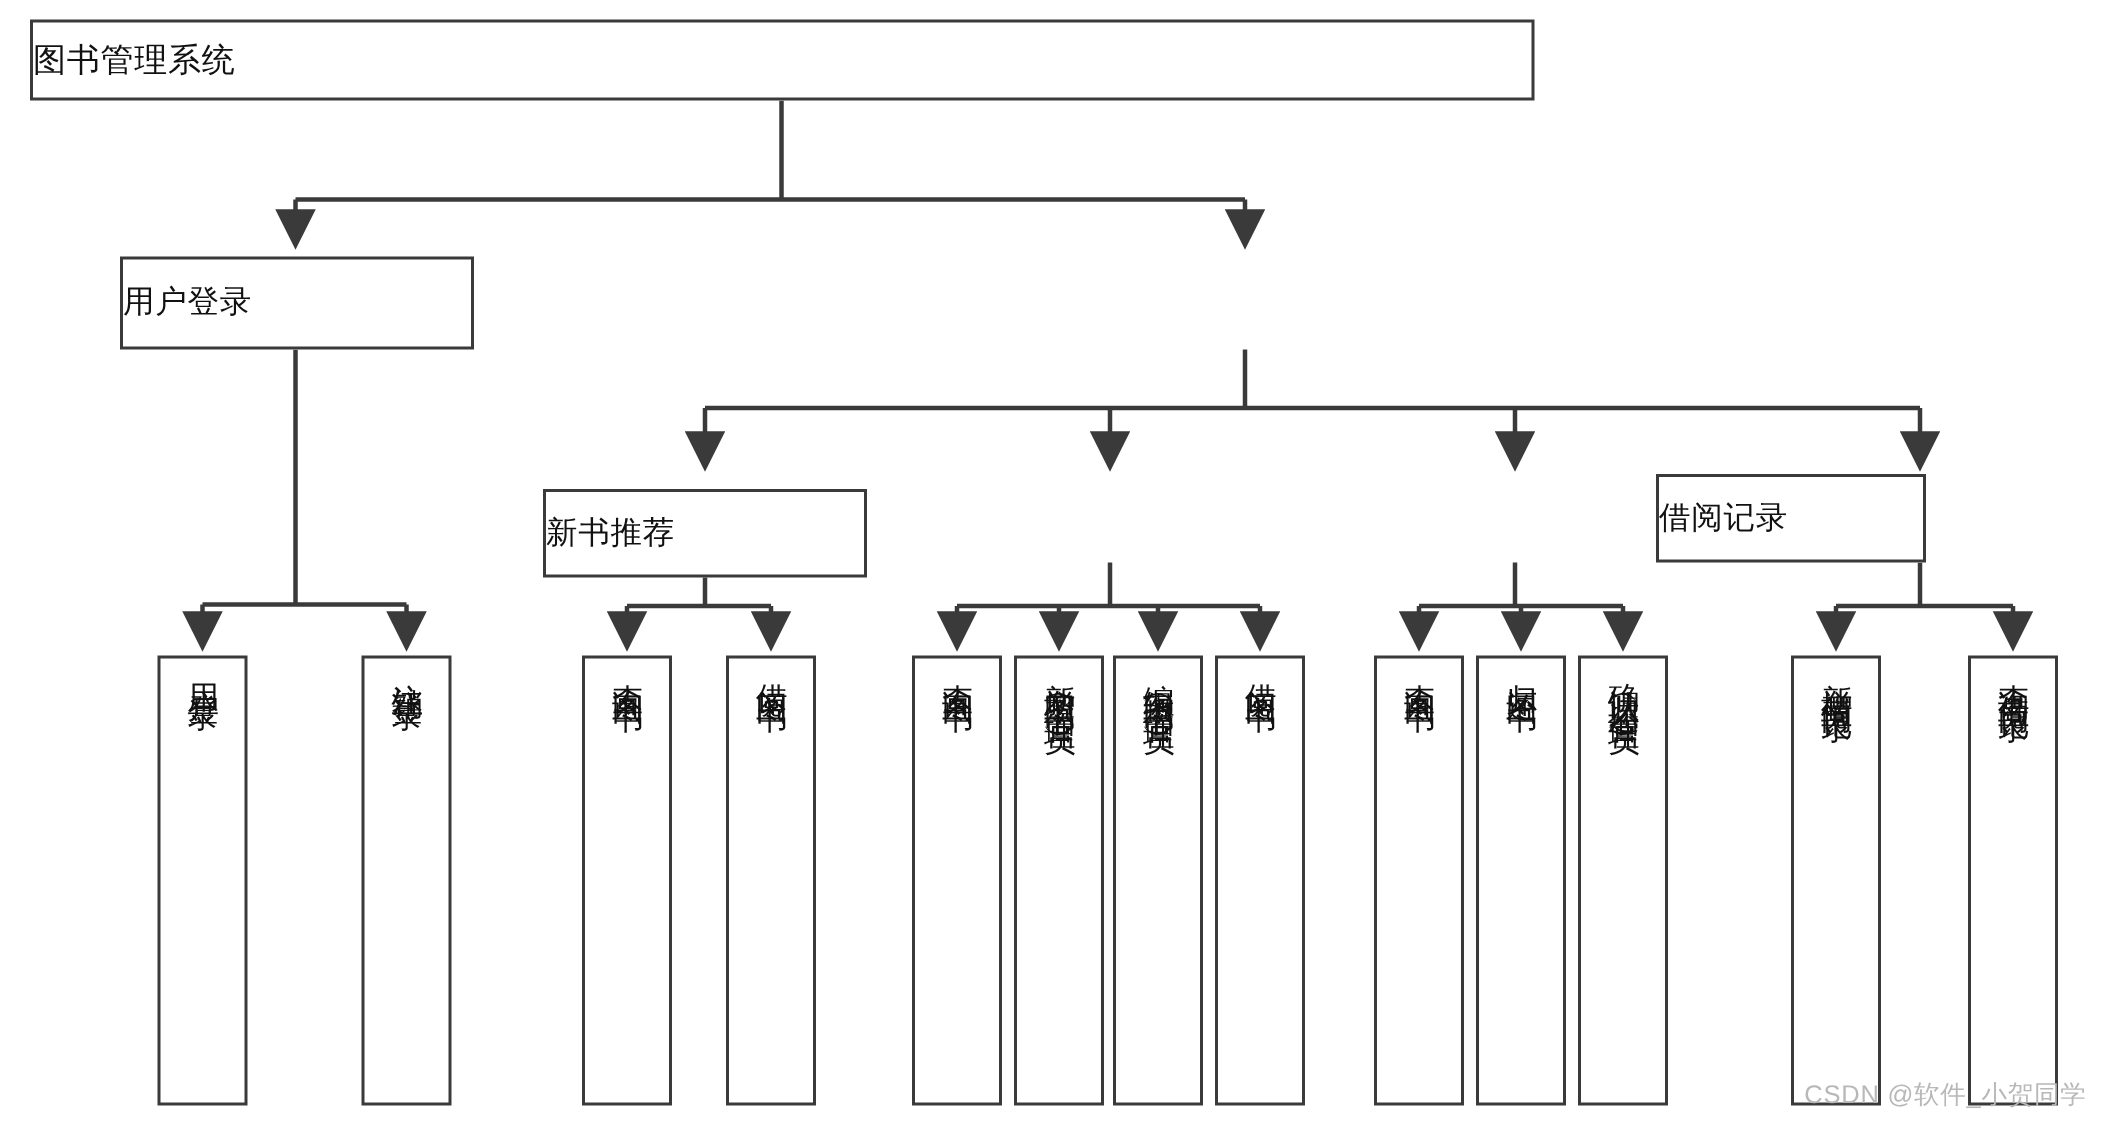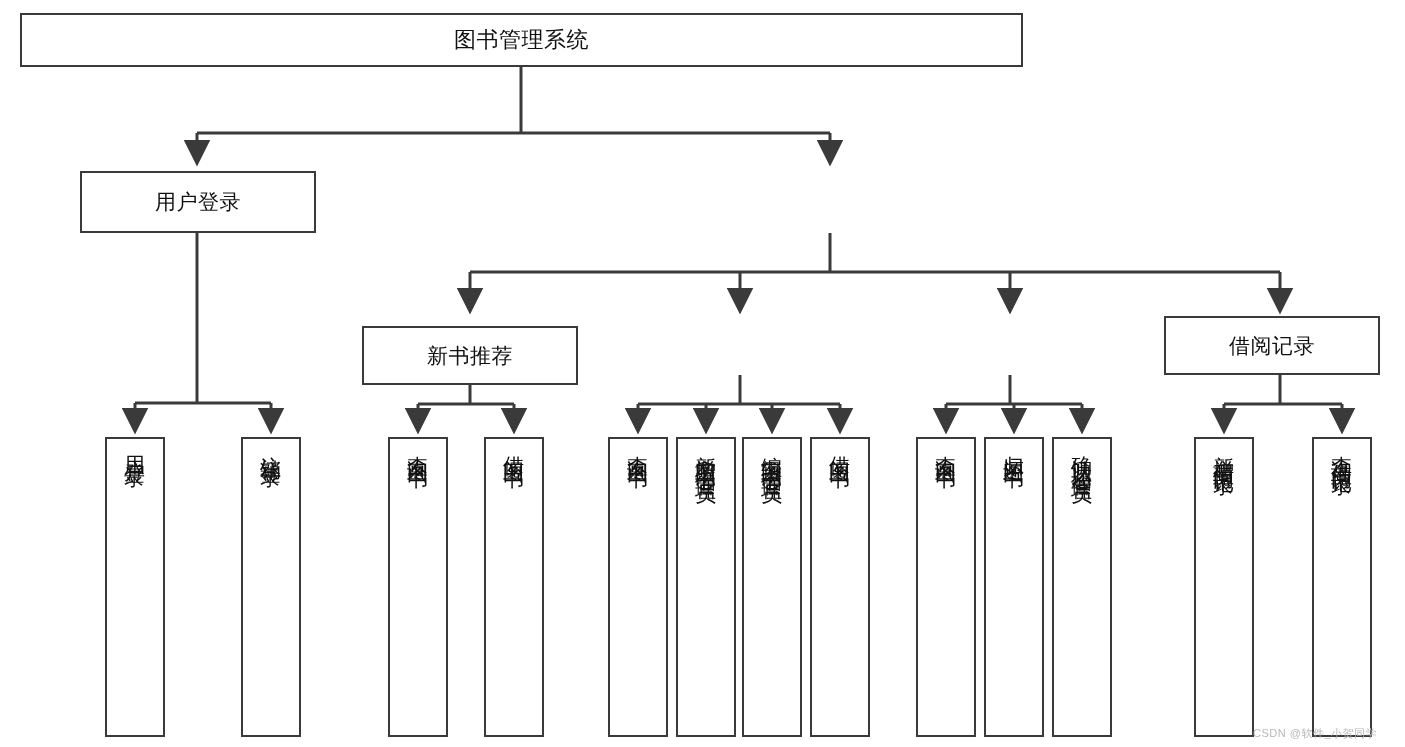--- a/index.html
+++ b/index.html
@@ -26,21 +26,21 @@
     width: 1405px;
     height: 747px;
   }
   .node {
     position: absolute;
     box-sizing: border-box;
     background: #ffffff;
     border: 2px solid #3a3a3a;
     display: flex;
     align-items: center;
-    justify-content: center;
+    justify-content: flex-start;
     color: #111111;
     z-index: 2;
   }
   .node-label {
     display: block;
     text-align: center;
     letter-spacing: 0.5px;
     white-space: nowrap;
   }
   
@@ -62,23 +62,23 @@
     writing-mode: vertical-rl;
     text-orientation: upright;
     font-size: 21px;
     line-height: 1.0;
     letter-spacing: 4px;
     white-space: nowrap;
     max-height: 100%;
   }
   .watermark {
     position: absolute;
-    right: 28px;
+    right: 14px;
     bottom: 6px;
-    font-size: 11px;
+    font-size: 17px;
     color: #b8b8b8;
     z-index: 5;
     white-space: nowrap;
     letter-spacing: 0.5px;
   }
 </style>
 </head>
 <body>
 
 <div id="canvas">
@@ -142,21 +142,21 @@
     <span class="node-label">用户登录</span>
   </div>
 
 
   <div class="node horiz" style="left:362px; top:326px; width:216px; height:59px;">
     <span class="node-label">新书推荐</span>
   </div>
 
 
 
-  <div class="node horiz" style="left:1164px; top:316px; width:216px; height:59px;">
+  <div class="node horiz" style="left:1104px; top:316px; width:180px; height:59px;">
     <span class="node-label">借阅记录</span>
   </div>
 
   <div class="node vert" style="left:105px; top:437px; width:60px; height:300px;">
     <span class="node-label">用户登录</span>
   </div>
 
   <div class="node vert" style="left:241px; top:437px; width:60px; height:300px;">
     <span class="node-label">注销登录</span>
   </div>

